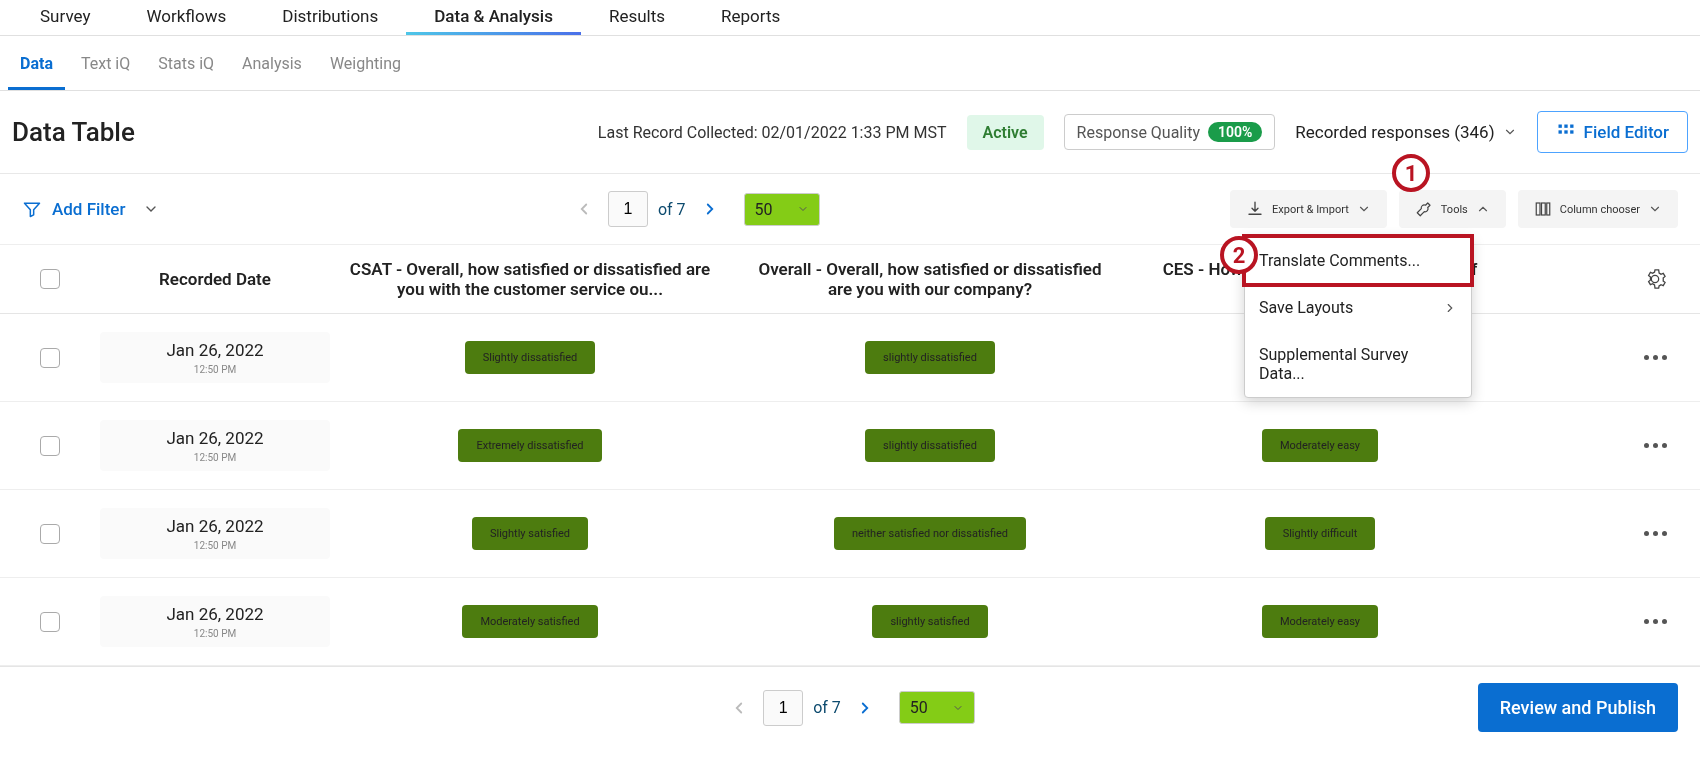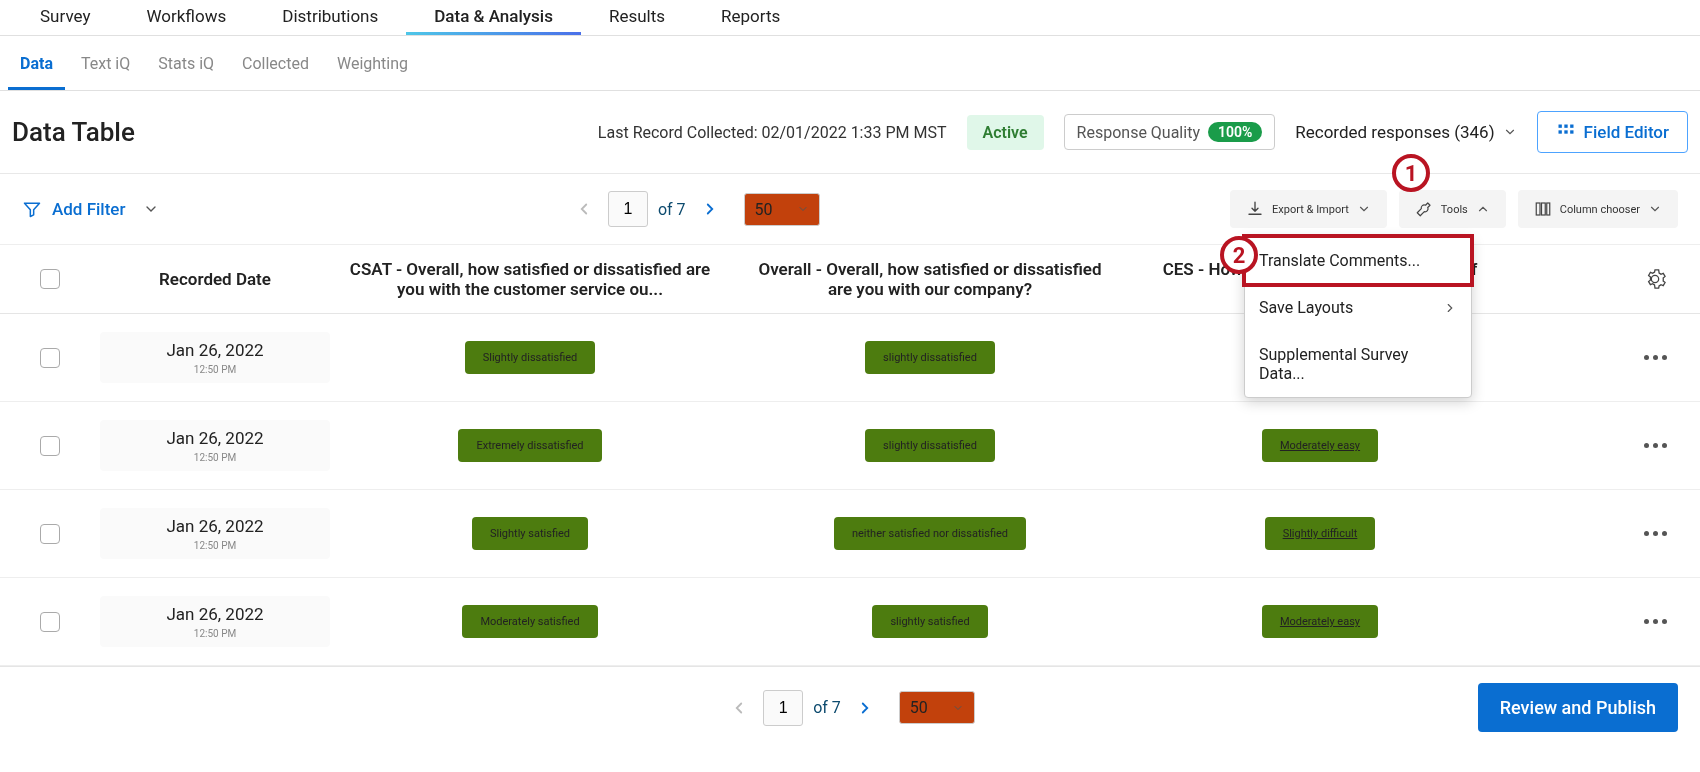--- a/index.html
+++ b/index.html
@@ -21,37 +21,37 @@
 .field-editor { display:flex; align-items:center; gap:8px; border:1px solid #4da3ff; color:#0a6ed1; padding:10px 18px; border-radius:4px; font-size:17px; font-weight:500; cursor:pointer;}
 .toolbar { display:flex; align-items:center; padding:16px 22px; border-bottom:1px solid #eee; }
 .addfilter { display:flex; align-items:center; gap:10px; color:#0a6ed1; font-size:17px; cursor:pointer; font-weight:500;}
 .filter-caret { margin-left:18px; color:#555; cursor:pointer;}
 .pager { display:flex; align-items:center; gap:10px; }
 .pg-arrow { width:28px; height:28px; display:flex; align-items:center; justify-content:center; cursor:pointer; }
 .pg-arrow.disabled { color:#bbb; }
 .pg-arrow.enabled { color:#0a6ed1; }
 .pg-input { width:40px; height:36px; border:1px solid #ccc; border-radius:3px; text-align:center; font-size:16px; background:#fafafa;}
 .pg-of { font-size:16px; color:#0c4a6e; }
-.pg-size { display:flex; align-items:center; gap:24px; border:1px solid #ccc; border-radius:3px; padding:6px 10px; background:#c2410c; cursor:pointer; font-size:16px;}
+.pg-size { display:flex; align-items:center; gap:24px; border:1px solid #ccc; border-radius:3px; padding:6px 10px; background:#84cc16; cursor:pointer; font-size:16px;}
 .tool-btn { display:flex; align-items:center; gap:8px; background:#f4f4f4; border-radius:4px; padding:10px 16px; font-size:11px; color:#333; cursor:pointer;}
 .tool-group { display:flex; gap:12px; position:relative;}
 .table-head { display:flex; align-items:center; border-bottom:1px solid #e5e5e5; padding:14px 0; position:relative;}
 .col-chk { width:100px; display:flex; justify-content:center; }
 .chkbox { width:20px; height:20px; border:1.5px solid #aaa; border-radius:4px; background:#fff; }
 .col-date { width:230px; text-align:center; font-size:17px; font-weight:600; }
 .col-q { width:400px; text-align:center; font-size:17px; font-weight:600; padding:0 18px;}
 .col-ces { width:380px; text-align:center; font-size:17px; font-weight:600; padding:0 18px;}
 .col-act { width:60px; display:flex; justify-content:center; }
 .gear { width:22px; height:22px; }
 .row { display:flex; align-items:center; border-bottom:1px solid #eee; padding:18px 0; }
 .date-cell { width:230px; text-align:center; background:#fafafa; border-radius:4px; padding:8px 0; margin-right:0;}
 .date-main { font-size:17px; color:#222; }
 .date-sub { font-size:10px; color:#888; margin-top:4px;}
 .resp-cell { width:400px; display:flex; justify-content:center; }
-.resp-cell.ces { width:380px;text-decoration:underline; }
+.resp-cell.ces { width:380px; }
 .chip { background:#4d7c0f; border-radius:4px; padding:10px 18px; font-size:11px; color:#222;}
 .row-act { width:60px; display:flex; justify-content:center; cursor:pointer;}
 .dots { display:flex; gap:4px; }
 .dots span { width:5px; height:5px; border-radius:50%; background:#555; }
 .dropdown { position:absolute; top:46px; right:206px; width:228px; background:#fff; border:1px solid #ccc; border-radius:4px; box-shadow:0 4px 14px rgba(0,0,0,0.18); z-index:20;}
 .dropdown .item { padding:14px 14px; font-size:16px; color:#222; cursor:pointer; display:flex; align-items:center; justify-content:space-between;}
 .dropdown .item.hl { outline:4px solid #b91422; outline-offset:-1px;}
 .annot { position:absolute; width:38px; height:38px; border:4px solid #b91422; border-radius:50%; background:#fff; color:#b91422; font-weight:700; font-size:22px; display:flex; align-items:center; justify-content:center; z-index:30;}
 .bottombar { display:flex; align-items:center; padding:16px 22px; border-top:1px solid #e5e5e5;}
 .review-btn { background:#0a6ed1; color:#fff; padding:14px 22px; border-radius:4px; font-size:18px; font-weight:500; cursor:pointer;}
@@ -66,21 +66,21 @@
   <div class="tab">Distributions</div>
   <div class="tab active">Data &amp; Analysis</div>
   <div class="tab">Results</div>
   <div class="tab">Reports</div>
 </div>
 
 <div class="sub-tabs">
   <div class="stab active">Data</div>
   <div class="stab">Text iQ</div>
   <div class="stab">Stats iQ</div>
-  <div class="stab">Collected</div>
+  <div class="stab">Analysis</div>
   <div class="stab">Weighting</div>
 </div>
 
 <div class="titlebar">
   <h1>Data Table</h1>
   <div class="spacer"></div>
   <div class="lastrec">Last Record Collected: 02/01/2022 1:33 PM MST</div>
   <div class="badge-active">Active</div>
   <div class="rq-box">
     <span>Response Quality</span>

